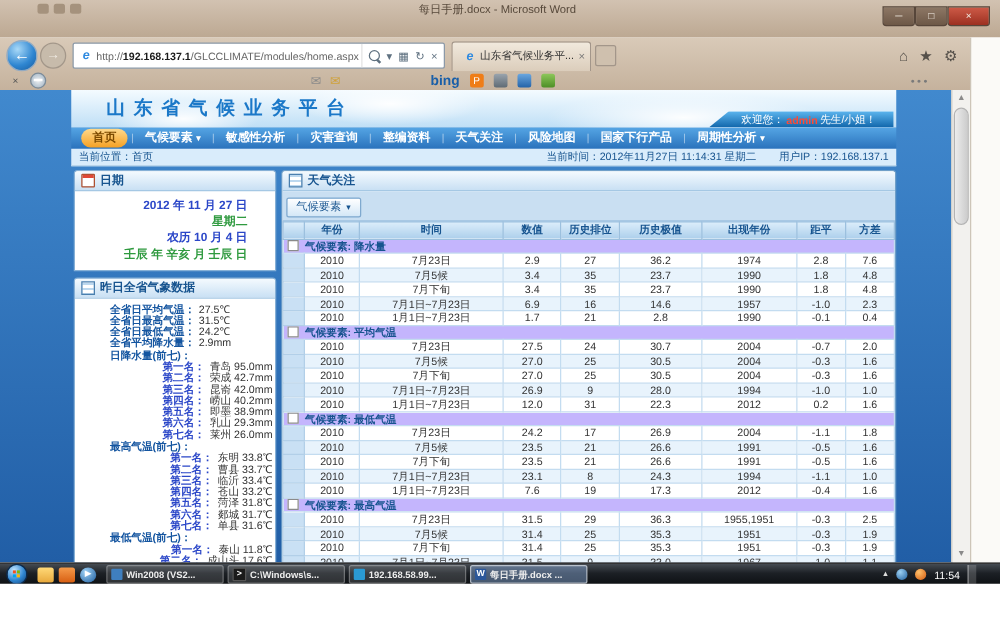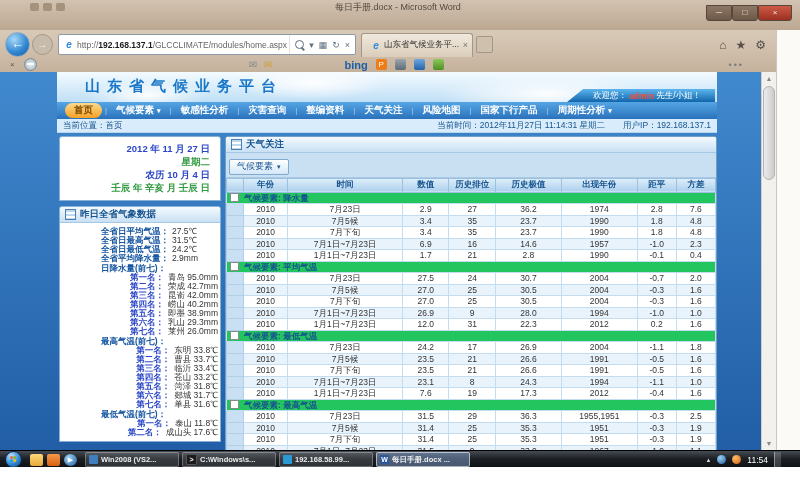--- a/index.html
+++ b/index.html
@@ -105,24 +105,24 @@
   
   .cols{display:flex;gap:4px;padding:3px 0 0 2px;align-items:flex-start;}
   .sidebar{width:162px;flex:none;display:flex;flex-direction:column;gap:5px;}
   .panel{background:#fff;border:1px solid #86b0d6;border-radius:3px 3px 0 0;overflow:hidden;}
   .panel-h{height:15px;background:linear-gradient(180deg,#f4fafe,#c9e0f4);border-bottom:1px solid #a5c8e4;
     display:flex;align-items:center;gap:4px;padding:0 5px;font-size:9.5px;font-weight:bold;color:#17548f;}
   .cal-icon{flex:none;width:9px;height:9px;border:1px solid #b05030;border-radius:1px;
     background:linear-gradient(180deg,#e04836 30%,#fff 30%);}
   .tbl-icon{flex:none;width:9px;height:9px;border:1px solid #4a7fae;background:
     repeating-linear-gradient(180deg,#bcd8ef 0 2px,#fff 2px 4px);}
-  .date-body{padding:5px 10px 6px;text-align:right;font-size:9.5px;line-height:13px;font-weight:bold;}
+  .date-body{padding:5px 22px 6px;text-align:right;font-size:9.5px;line-height:13px;font-weight:bold;}
   .date-line,.lunar-line{color:#2b47c8;}
   .week-line,.ganzhi-line{color:#2f9a3f;}
-  .summary-body{padding:4px 2px 4px 0;font-size:8.5px;line-height:9px;color:#333;margin-left:13px;}
+  .summary-body{padding:4px 2px 4px 0;font-size:8.5px;line-height:9px;color:#333;}
   .stat{padding-left:28px;}
   .stat .lbl,.rank-title{color:#1455a0;font-weight:bold;}
   .stat .val{margin-left:3px;}
   .rank-title{padding-left:28px;margin-top:1px;}
   .rank{padding-left:54px;text-align:right;}
   .rank .lbl{color:#2b47c8;font-weight:bold;}
   .rank .val{margin-left:4px;}
 
   
   .mainpanel{flex:1;background:#fff;border:1px solid #6f9fc8;border-radius:3px 3px 0 0;overflow:hidden;}
@@ -130,21 +130,21 @@
   .el-btn{display:inline-flex;align-items:center;gap:4px;height:14px;padding:0 7px;
     background:linear-gradient(180deg,#ffffff,#d3e7f7);border:1px solid #7fa9cf;border-radius:2px;
     font-size:9px;color:#17548f;cursor:default;}
   table{width:100%;border-collapse:collapse;table-layout:fixed;font-size:8.5px;}
   th{height:13px;background:linear-gradient(180deg,#ddeefb,#aed0ec);border:1px solid #9cc0de;
     color:#17548f;font-weight:bold;padding:0;}
   td{height:10.5px;line-height:10.5px;border:1px solid #c3dcf0;text-align:center;color:#333;padding:0;
     white-space:nowrap;overflow:hidden;}
   tr.odd td{background:#fff;} tr.even td{background:#e8f3fc;}
   td.gutter{background:#c9e0f4 !important;border-color:#b2cfe8;}
-  tr.grp td{background:#22c55e;text-align:left;color:#17548f;font-weight:bold;}
+  tr.grp td{background:#c4b5fd;text-align:left;color:#17548f;font-weight:bold;}
   .cb{display:inline-block;width:7px;height:7px;border:1px solid #8a8a8a;background:#fff;
     margin:0 5px 0 3px;vertical-align:-1px;}
 
   
   .taskbar{position:absolute;top:450px;left:0;right:0;height:17px;display:flex;align-items:center;
     background:linear-gradient(180deg,#464c53,#1c2025 45%,#0d1013);border-top:1px solid #000;}
   .orb{flex:none;width:15px;height:15px;border-radius:50%;margin-left:5px;position:relative;
     background:radial-gradient(circle at 35% 28%,#c3e5ff,#2f86d1 55%,#123f75);border:1px solid #0b2a4d;}
   .orb::after{content:"";position:absolute;left:4px;top:4px;width:3px;height:3px;background:#f25022;
     box-shadow:4px 0 0 #7fba00,0 4px 0 #00a4ef,4px 4px 0 #ffb900;transform:scale(.8);}
@@ -295,20 +295,24 @@
           <span class="right">
             <span>当前时间：2012年11月27日 11:14:31 星期二</span>
             <span>用户IP：192.168.137.1</span>
           </span>
         </div>
 
         <div class="cols">
           <div class="sidebar">
 
             <div class="panel">
+              <div class="panel-h">
+                <span class="cal-icon"></span>
+                <span>日期</span>
+              </div>
               <div class="date-body">
                 <div class="date-line">2012 年 11 月 27 日</div>
                 <div class="week-line">星期二</div>
                 <div class="lunar-line">农历 10 月 4 日</div>
                 <div class="ganzhi-line">壬辰 年 辛亥 月 壬辰 日</div>
               </div>
             </div>
 
             <div class="panel">
               <div class="panel-h">

